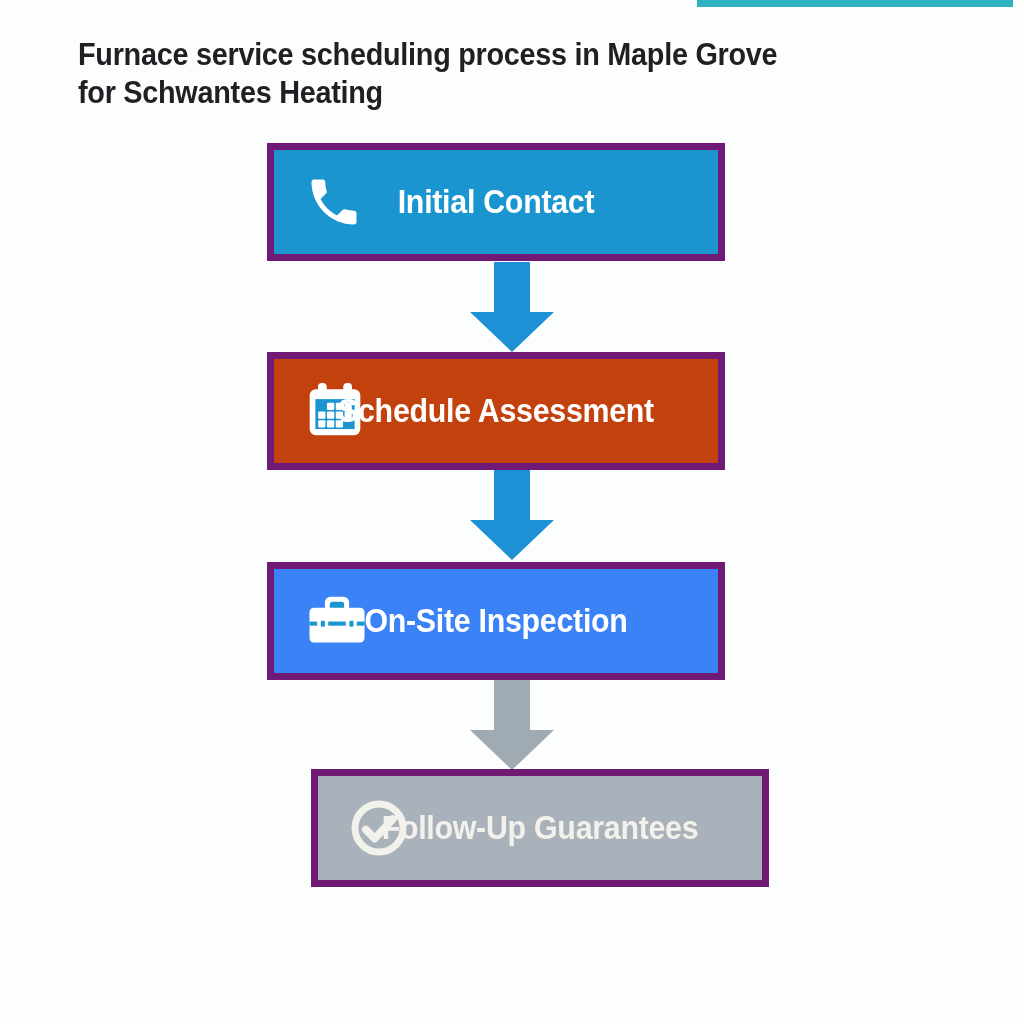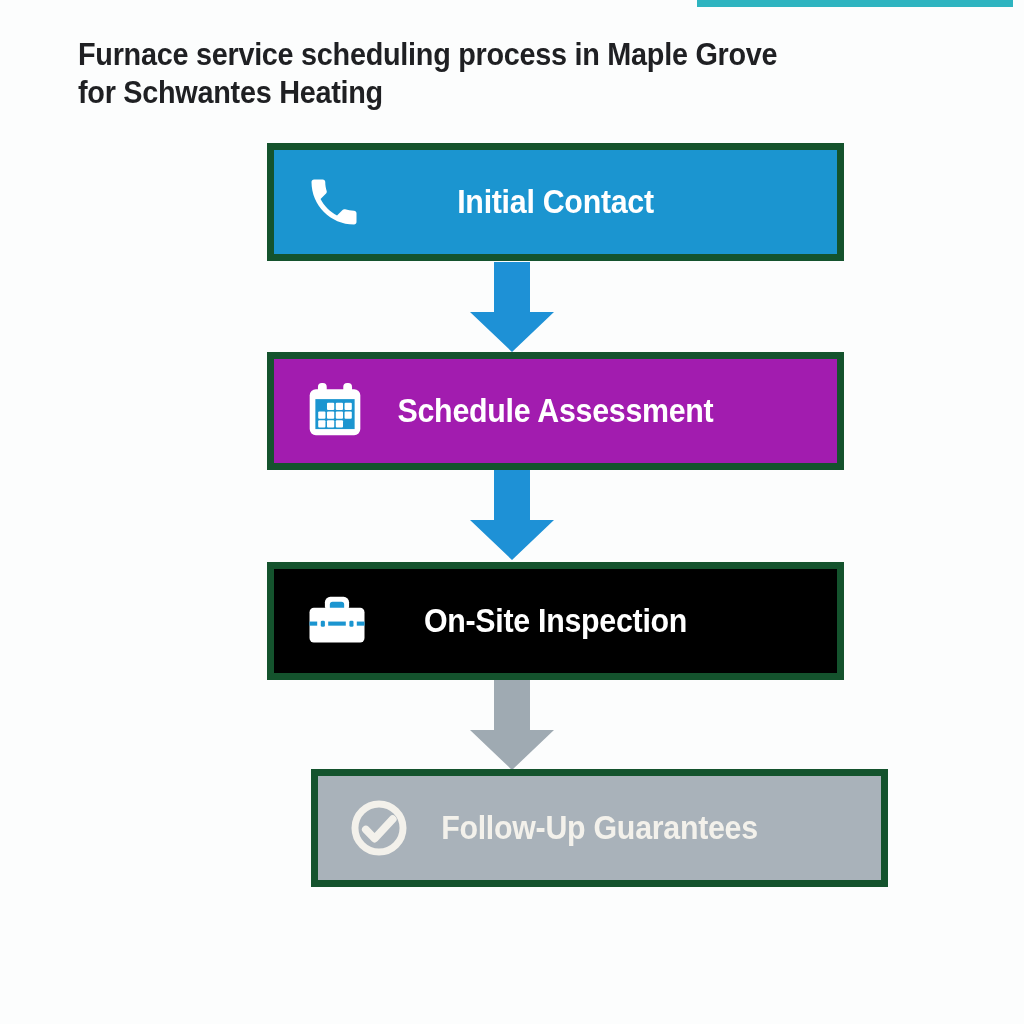--- a/index.html
+++ b/index.html
@@ -13,22 +13,22 @@
     background:#2eb4c0;
   }
   .title{
     position:absolute;left:78px;top:36px;width:760px;
     font-size:31px;font-weight:bold;line-height:38px;color:#1f2023;
     letter-spacing:-0.3px;
     transform:scaleX(0.93);transform-origin:left top;
     white-space:nowrap;
   }
   .step{
-    position:absolute;left:267px;width:577px;height:118px;
-    border:7px solid #14532d;box-sizing:border-box;text-align:right;
+    position:absolute;left:267px;width:458px;height:118px;
+    border:7px solid #701a75;box-sizing:border-box;text-align:right;
   }
   .step-1{top:143px;}
   .step-2{top:352px;}
   .step-3{top:562px;}
   .step-4{top:769px;}
   .step .icon{
     position:absolute;top:50%;transform:translateY(-50%);
     left:30px;line-height:0;
   }
   .step .label{
@@ -60,21 +60,21 @@
   </span>
   <span class="label" style="color: rgb(255, 255, 255);">Initial Contact</span>
 </div>
 
 <div class="arrow arrow-1">
   <svg width="84" height="90" viewBox="0 0 84 90">
     <polygon fill="#1e91d6" points="24,0 60,0 60,50 84,50 42,90 0,50 24,50"></polygon>
   </svg>
 </div>
 
-<div class="step step-2" style="background-color: #a21caf;">
+<div class="step step-2" style="background-color: #c2410c;">
   <span class="icon">
     <svg width="62" height="62" viewBox="0 0 24 24">
       <rect x="5.4" y="1.2" width="3.4" height="4.6" rx="1.5" fill="#ffffff"></rect>
       <rect x="15.2" y="1.2" width="3.4" height="4.6" rx="1.5" fill="#ffffff"></rect>
       <rect x="2.2" y="3.6" width="19.6" height="17.8" rx="2.4" fill="#ffffff"></rect>
       <rect x="4.4" y="7.4" width="15.2" height="11.6" fill="#1b95d0"></rect>
       <rect x="8.9" y="8.8" width="2.8" height="2.8" rx="0.4" fill="#ffffff"></rect>
       <rect x="12.3" y="8.8" width="2.8" height="2.8" rx="0.4" fill="#ffffff"></rect>
       <rect x="15.7" y="8.8" width="2.8" height="2.8" rx="0.4" fill="#ffffff"></rect>
       <rect x="5.5" y="12.2" width="2.8" height="2.8" rx="0.4" fill="#ffffff"></rect>
@@ -88,21 +88,21 @@
   </span>
   <span class="label" style="color: rgb(255, 255, 255);">Schedule Assessment</span>
 </div>
 
 <div class="arrow arrow-2">
   <svg width="84" height="90" viewBox="0 0 84 90">
     <polygon fill="#1e91d6" points="24,0 60,0 60,50 84,50 42,90 0,50 24,50"></polygon>
   </svg>
 </div>
 
-<div class="step step-3" style="background-color: #000000;">
+<div class="step step-3" style="background-color: #3b82f6;">
   <span class="icon">
     <svg width="66" height="66" viewBox="0 0 24 24">
       <rect x="7.6" y="3.2" width="8.8" height="5.4" rx="2" fill="#ffffff"></rect>
       <rect x="9.4" y="5" width="5.2" height="3.6" rx="1" fill="#1b95d0"></rect>
       <rect x="2" y="7.2" width="20" height="12.6" rx="1.6" fill="#ffffff"></rect>
       <rect x="2" y="12.2" width="20" height="1.5" fill="#1b95d0"></rect>
       <rect x="4.8" y="10.6" width="4" height="4.8" rx="1" fill="#ffffff"></rect>
       <rect x="6.1" y="11.9" width="1.5" height="2.2" rx="0.5" fill="#1b95d0"></rect>
       <rect x="15.2" y="10.6" width="4" height="4.8" rx="1" fill="#ffffff"></rect>
       <rect x="16.5" y="11.9" width="1.5" height="2.2" rx="0.5" fill="#1b95d0"></rect>

